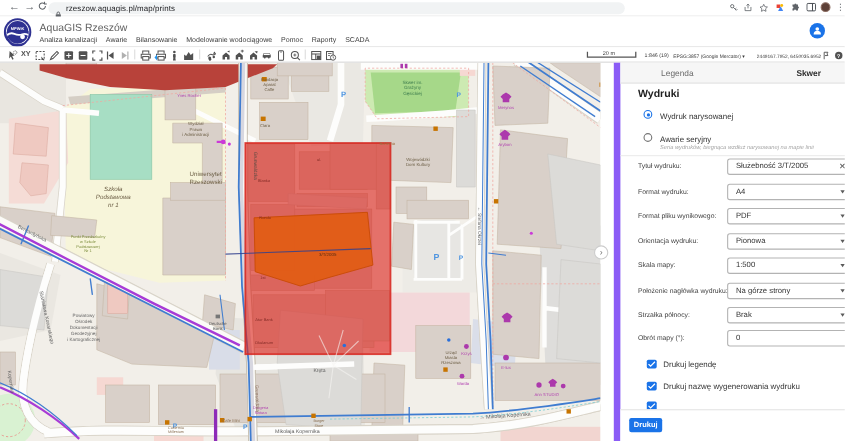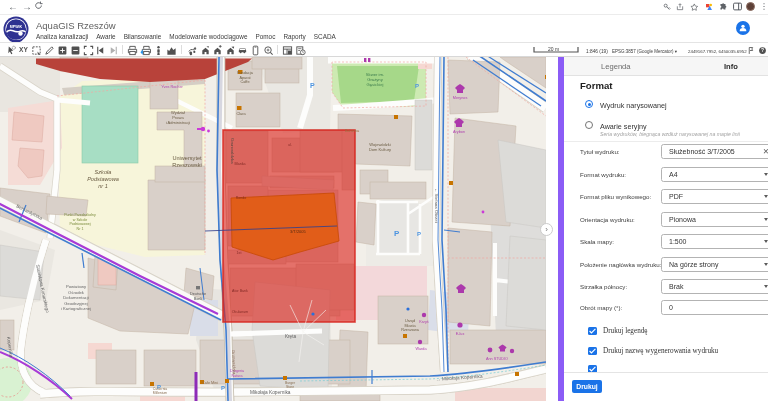--- a/index.html
+++ b/index.html
@@ -35,36 +35,43 @@
 .radio { position:absolute; width:8px; height:8px; border-radius:50%; }
 .rlbl { position:absolute; font-size:7.2px; color:#333; }
 .rnote { position:absolute; left:36px; top:74px; font-size:5.2px; font-style:italic; color:#a5a5a5; }
 .pdiv { position:absolute; left:0px; width:214px; height:1px; background:#ececec; }
 .flbl { position:absolute; left:16px; font-size:6.2px; color:#3d3d3d; }
 .fbox { position:absolute; left:97px; width:114px; height:15px; border:1px solid #b3b3b3; border-radius:2.5px; background:#fff; font-size:7px; color:#333; line-height:13.5px; padding-left:7px; }
 .fbox .arr { position:absolute; right:6px; top:5.2px; width:0; height:0; border-left:2.9px solid transparent; border-right:2.9px solid transparent; border-top:3.4px solid #5b5b5b; }
 .fbox .clr { position:absolute; right:5px; top:0px; color:#555; font-size:7.5px; }
 .cb { position:absolute; left:24px; width:8.5px; height:8.5px; background:#1a73e8; border-radius:1.5px; }
 .cb svg { position:absolute; left:0.7px; top:1.2px; }
-.clbl { position:absolute; left:39px; font-size:7.2px; color:#333;font-family:Liberation Serif, serif; }
+.clbl { position:absolute; left:39px; font-size:7.2px; color:#333; }
 #pfooter { position:absolute; left:0; top:315px; width:214px; height:29px; background:#fff; border-top:1px solid #e4e4e4; }
 #printbtn { position:absolute; left:8px; top:7px; width:30px; height:13px; background:#1a73e8; border-radius:2px; color:#fff; font-size:6.8px; font-weight:bold; text-align:center; line-height:13px; }
 #pscroll { position:absolute; left:215px; top:0; width:7px; height:344px; background:#f3f3f3; }
 #pthumb { position:absolute; left:1px; top:0px; width:5px; height:247px; background:#9d9d9d; }
 #expander { position:absolute; left:540px; top:223px; width:13px; height:13px; border-radius:50%; background:#fff; border:1px solid #ccc; font-size:8px; color:#777; text-align:center; line-height:11px; z-index:5;}
 </style></head>
 <body>
 <div id="page">
 
   <div id="chrome">
     <span class="nav" style="left:8px;">←</span>
     <span class="nav" style="left:22px;">→</span>
     <span class="nav" style="left:34px;"><svg width="9" height="9" viewBox="0 0 16 16">
           <path d="M13 8a5 5 0 1 1-1.5-3.5M11.5 1v3.7h3.7" fill="none" stroke="#5f6368" stroke-width="1.7"></path>
         </svg></span>
+    <div id="urlbar">
+      <span class="lock"><svg width="6" height="7" viewBox="0 0 10 12">
+            <rect x="1" y="5" width="8" height="6" rx="1" fill="#5f6368"></rect>
+            <path d="M3 5V3.5a2 2 0 0 1 4 0V5" fill="none" stroke="#5f6368" stroke-width="1.5"></path>
+          </svg></span>
+      <span class="url">rzeszow.aquagis.pl/map/prints</span>
+    </div>
     <span class="chromeic" style="left:663px;top:3px;"><svg width="8" height="8" viewBox="0 0 24 24">
           <circle cx="8" cy="8" r="4.5" fill="none" stroke="#5f6368" stroke-width="2.4"></circle>
           <path d="M11 11l8 8M16 16l3-3M19 19l3-3" stroke="#5f6368" stroke-width="2.4"></path>
         </svg></span>
     <span class="chromeic" style="left:676px;top:3px;"><svg width="8" height="8" viewBox="0 0 24 24">
           <path d="M4 10v10h16V10" fill="none" stroke="#5f6368" stroke-width="2.2"></path>
           <path d="M12 14V3M8 6l4-4 4 4" fill="none" stroke="#5f6368" stroke-width="2.2"></path>
         </svg></span>
     <span class="chromeic" style="left:690px;top:3px;"><svg width="8.6" height="8.6" viewBox="0 0 24 24">
           <path d="M12 2.6l2.9 6 6.5.9-4.7 4.5 1.1 6.4L12 17.4l-5.8 3 1.1-6.4L2.6 9.5l6.5-.9z" fill="none" stroke="#5f6368" stroke-width="2"></path>
@@ -514,24 +521,24 @@
       <path d="M303,332 L290,305 M303,332 L312,300 M303,332 L326,310 M303,332 L299,362 M303,332 L324,345" opacity="0.8"></path>
     </g>
   </svg>
   </div>
 
   <div id="expander">›</div>
 
   <div id="panel">
     <div id="tabs">
       <div class="tab" style="left:37px;color:#6b6b6b;">Legenda</div>
-      <div class="tab" style="left:160px;color:#2b2b2b;font-weight:bold;">Info</div>
+      <div class="tab" style="left:160px;color:#2b2b2b;font-weight:bold;">Skwer</div>
     </div>
     <div id="closex">✕</div>
-    <div class="ptitle">Format</div>
+    <div class="ptitle">Wydruki</div>
     <div class="radio" style="left:21px;top:43px;border:1.6px solid #1a73e8;">
         <span style="position:absolute;left:1.5px;top:1.5px;width:3.8px;height:3.8px;border-radius:50%;background:#1a73e8;"></span>
       </div>
     <div class="rlbl" style="left:36px;top:43.5px;">Wydruk narysowanej</div>
     <div class="radio" style="left:21px;top:64px;border:1.6px solid #757575;"></div>
     <div class="rlbl" style="left:36px;top:64.5px;">Awarie seryjny</div>
     <div class="rnote">Seria wydruków, biegnąca wzdłuż narysowanej na mapie linii</div>
     <div class="pdiv" style="top:84px;"></div>
     <div class="flbl" style="top:91px;">Tytuł wydruku:</div>
     <div class="fbox" style="top:87px;">Służebność 3/T/2005<span class="clr">✕</span></div>

